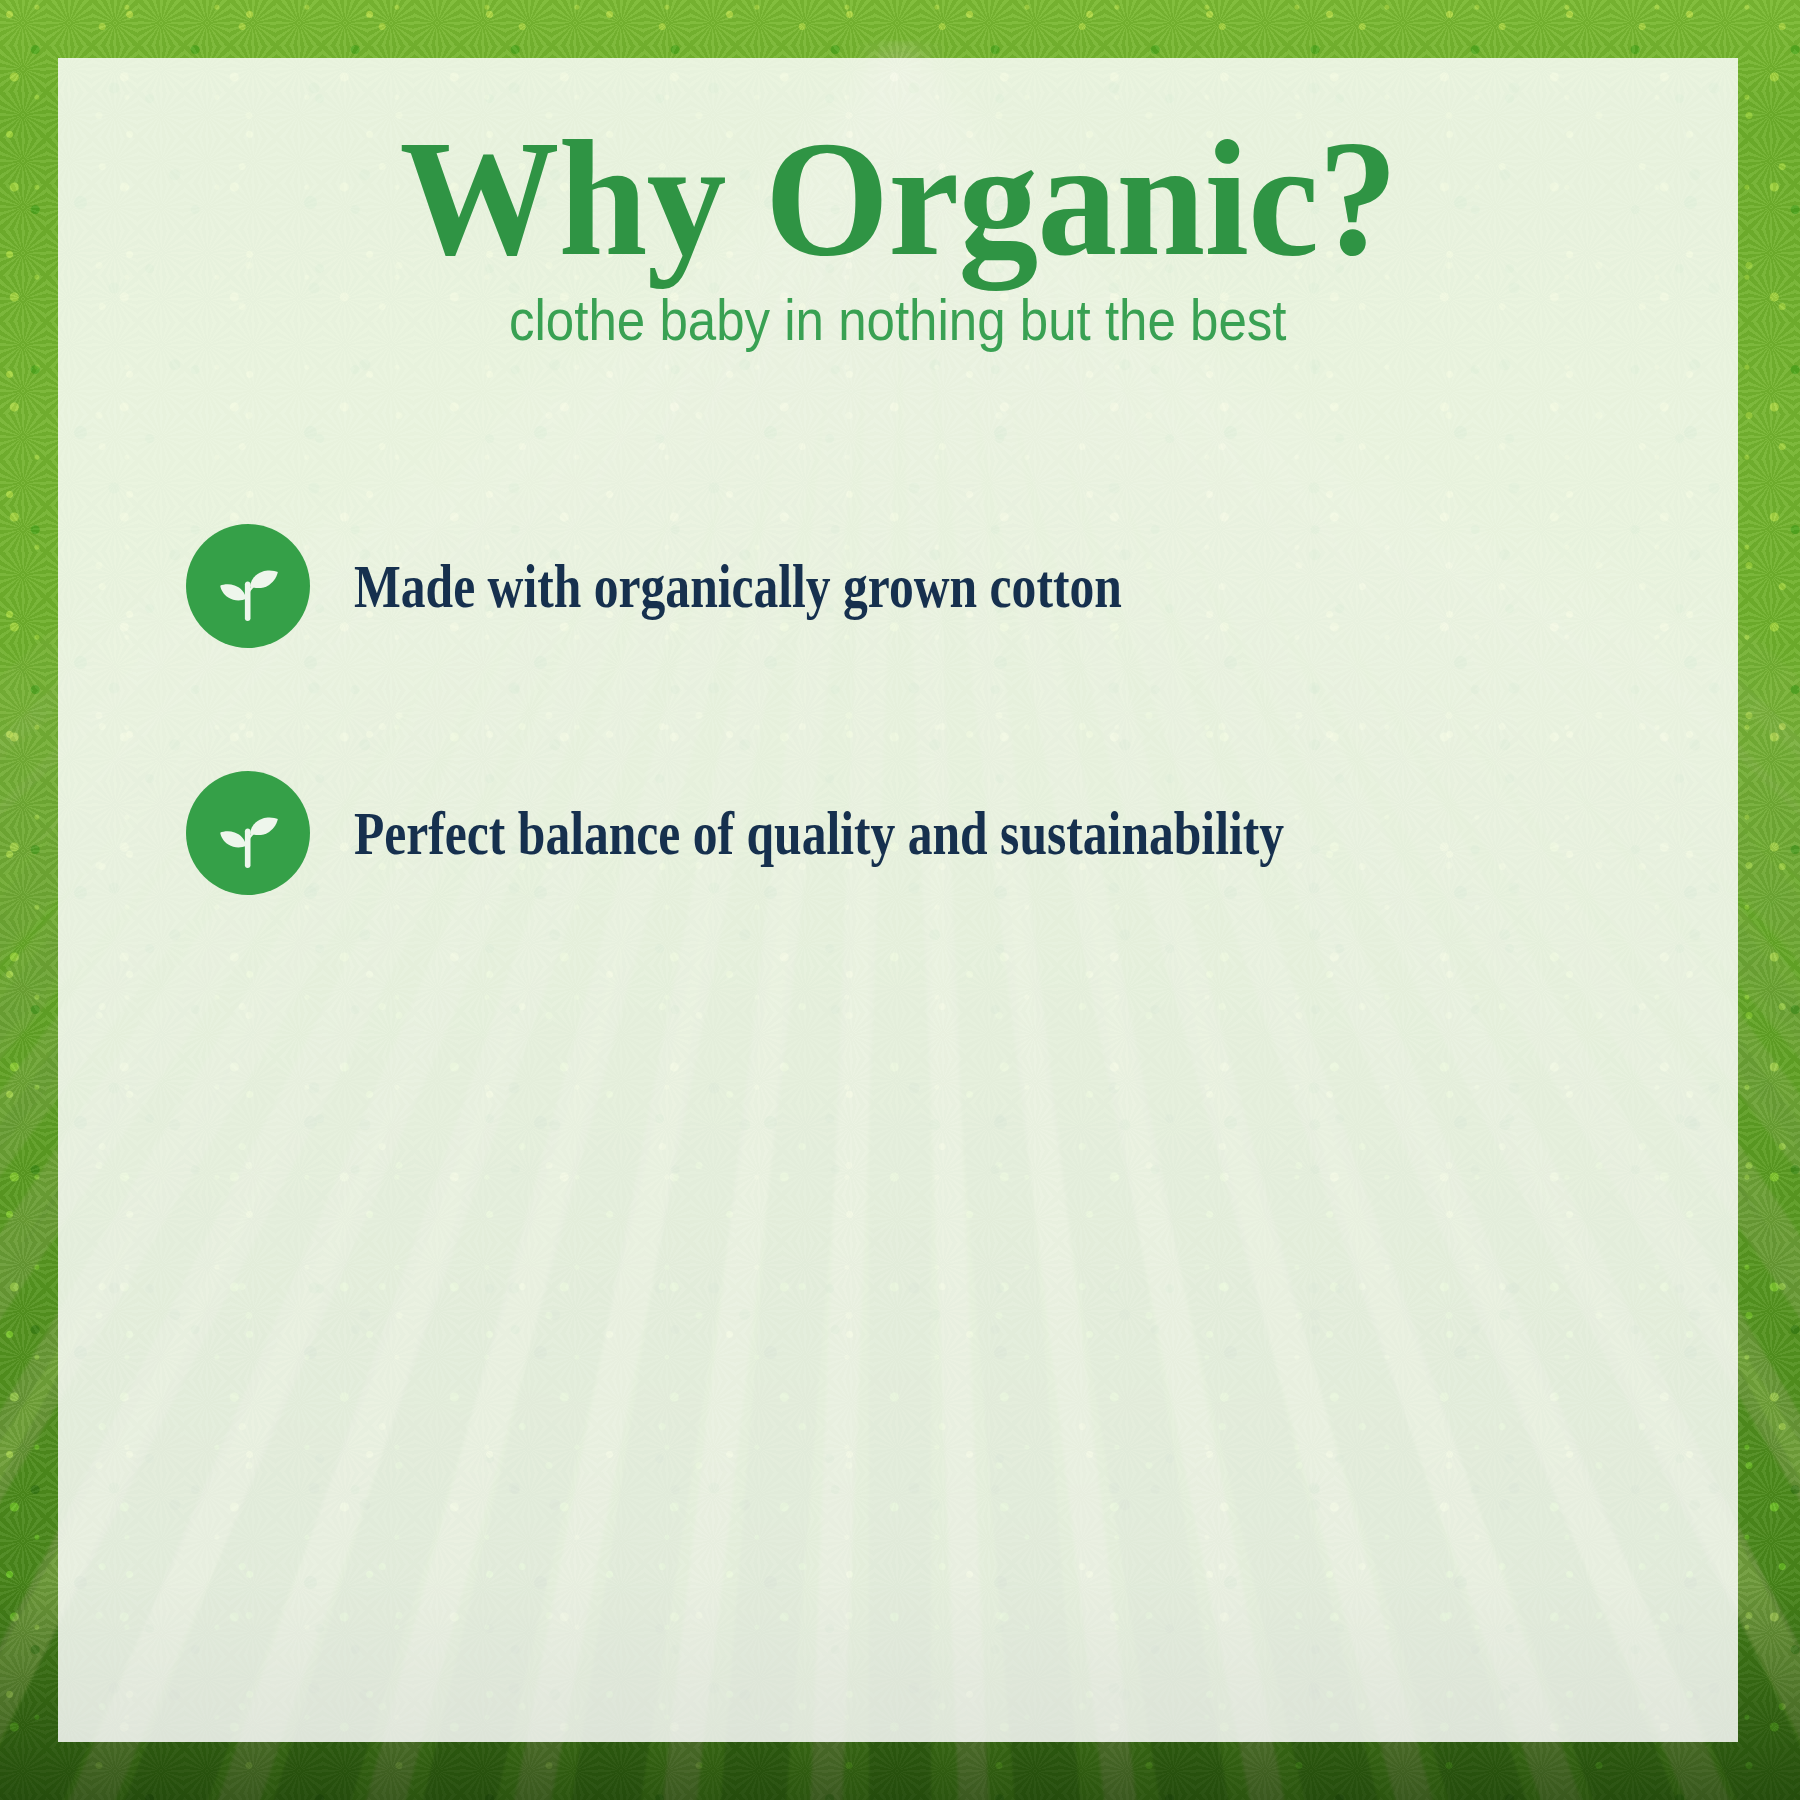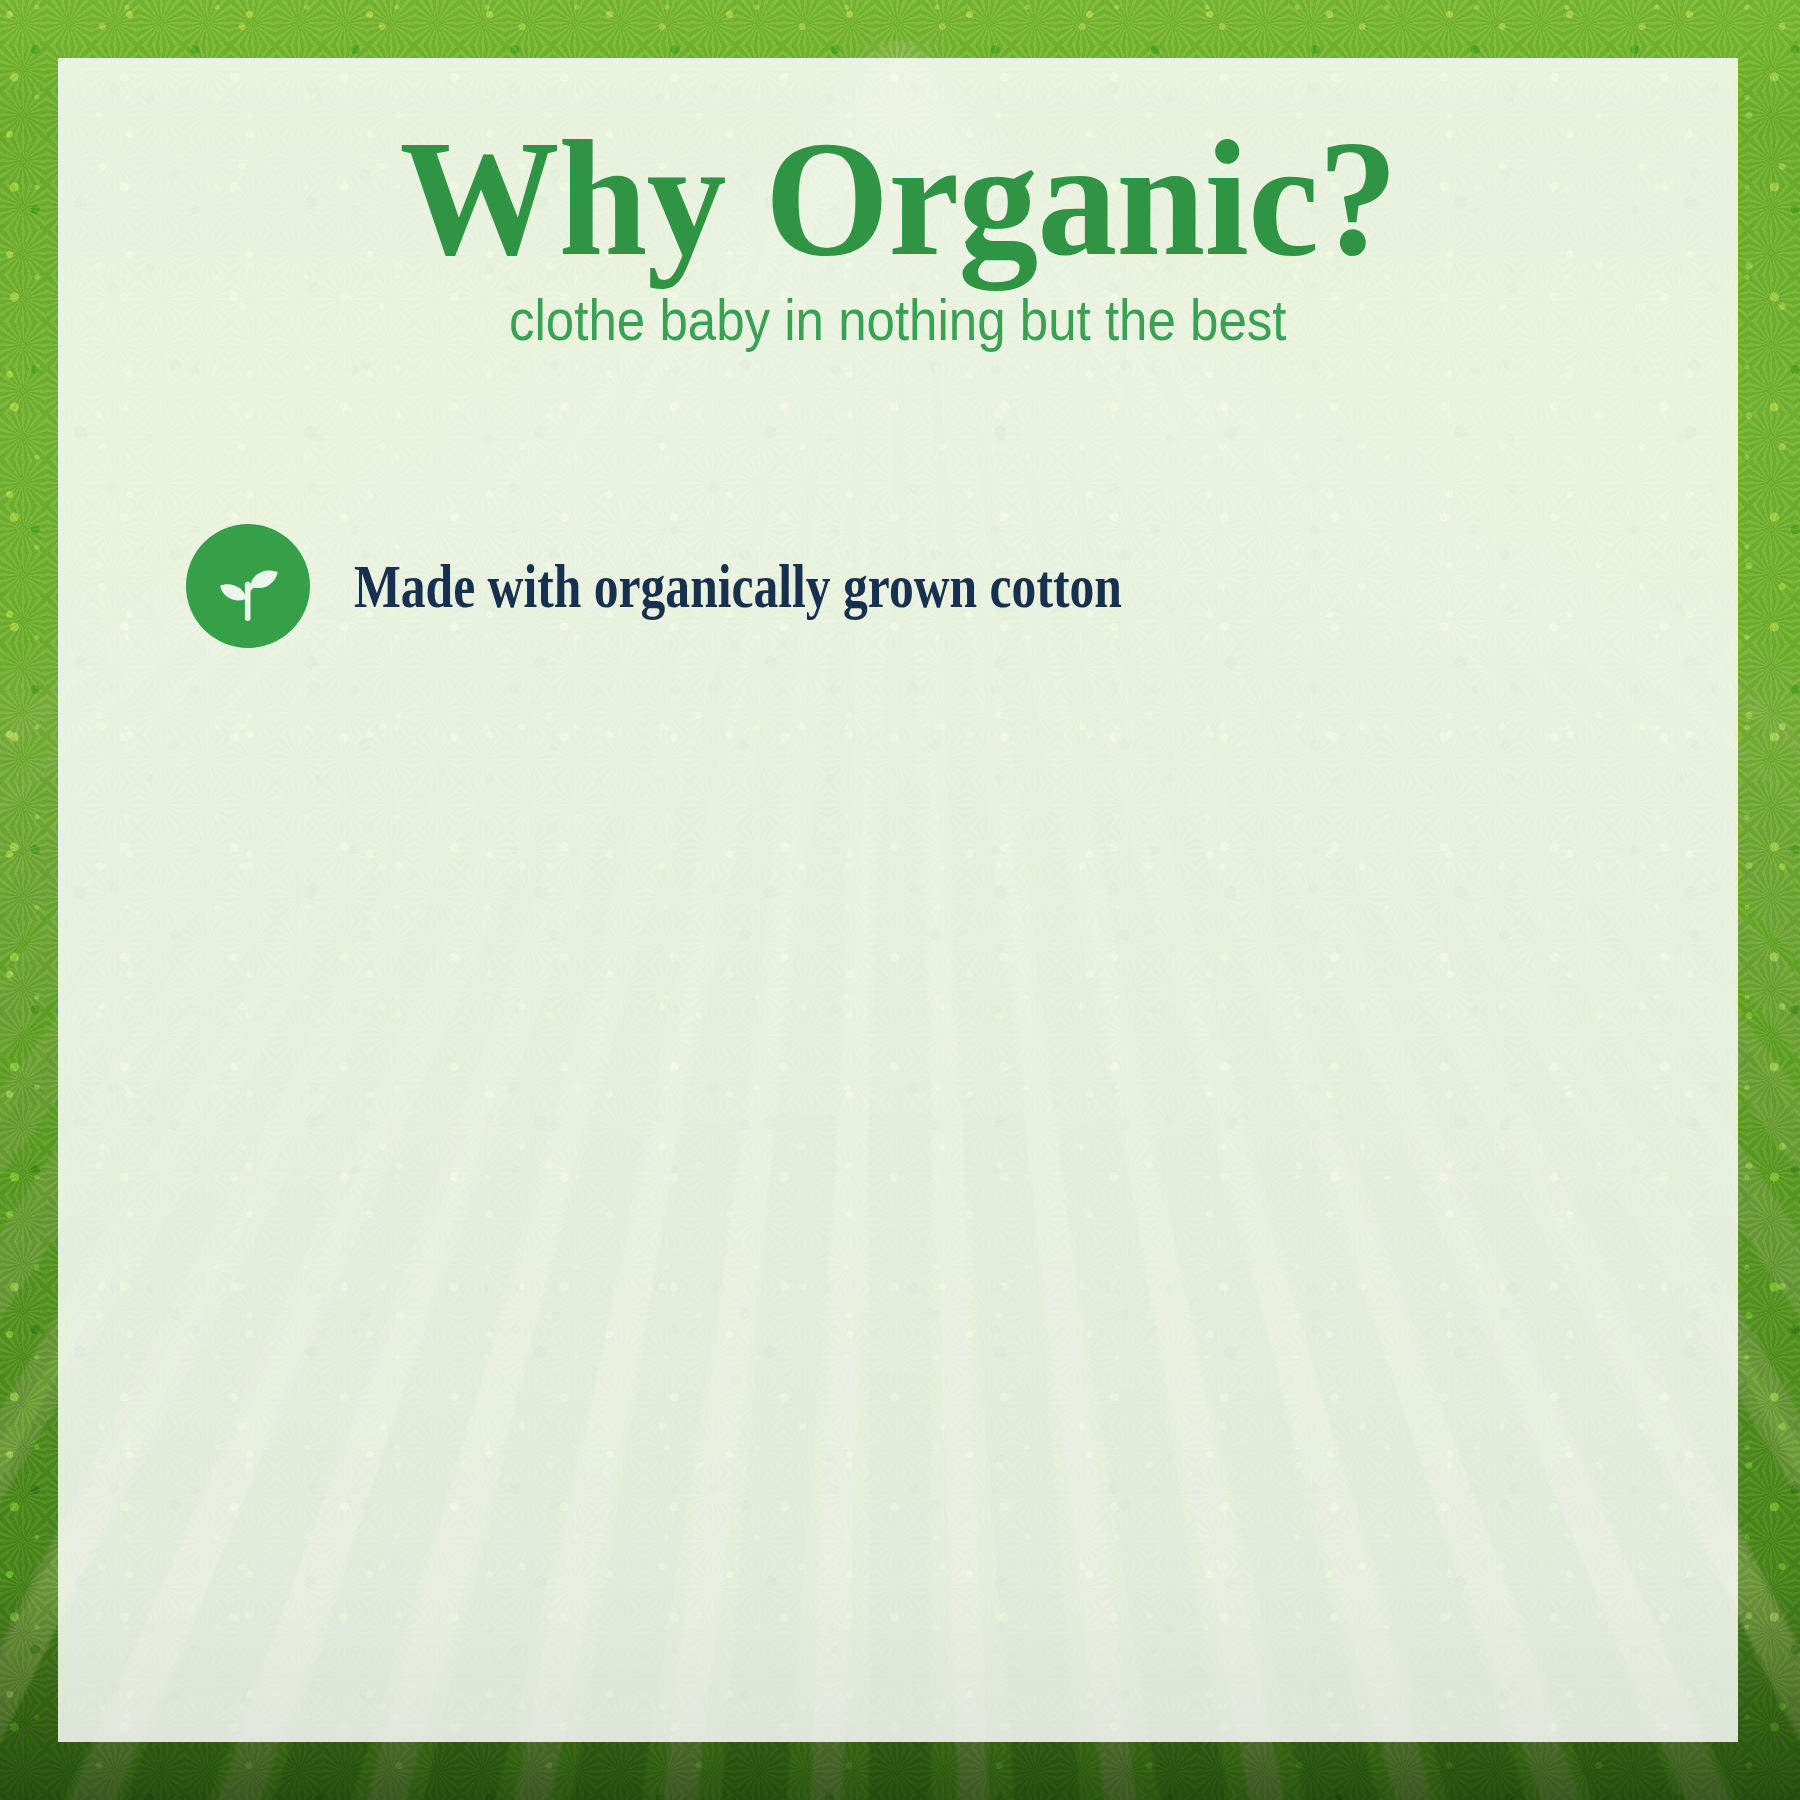--- a/index.html
+++ b/index.html
@@ -239,18 +239,29 @@
               <path fill="#eef6ec" d="M49.5 95 C47.2 95 46 93.6 46 91.5 L46 48 C46 45.8 47.5 44.3 49.6 44.3 C51.7 44.3 53.2 45.8 53.2 48 L53.2 91.5 C53.2 93.6 51.8 95 49.5 95 Z"></path>
               <path fill="#eef6ec" d="M52.5 50.5 C53.6 42 59.4 34.6 68.2 31.7 C76.4 29 84.4 30.6 88.2 32.2 C87.6 36.4 84.3 43.9 77.1 48.6 C69.2 53.7 59.4 53.6 52.5 50.5 Z"></path>
               <path fill="#eef6ec" d="M47.6 66.4 C46.4 58.6 41 51.8 32.9 49.2 C25.3 46.7 17.9 48.1 14.4 49.6 C15 53.5 18 60.4 24.7 64.7 C32 69.4 41.1 69.3 47.6 66.4 Z"></path>
               <path fill="#eef6ec" d="M49.6 56.5 C52.1 52.6 56.4 47.4 62.3 43.3 L63.9 45.9 C58.3 49.9 54.3 54.8 52 58.5 Z"></path>
             </svg>
           </span>
           <span class="bullet-text">Made with organically grown cotton</span>
         </div>
 
 
+        <div class="bullet-row">
+          <span class="bullet-icon">
+            <svg width="78" height="78" viewBox="0 0 100 100" aria-hidden="true">
+              <path fill="#eef6ec" d="M49.5 95 C47.2 95 46 93.6 46 91.5 L46 48 C46 45.8 47.5 44.3 49.6 44.3 C51.7 44.3 53.2 45.8 53.2 48 L53.2 91.5 C53.2 93.6 51.8 95 49.5 95 Z"></path>
+              <path fill="#eef6ec" d="M52.5 50.5 C53.6 42 59.4 34.6 68.2 31.7 C76.4 29 84.4 30.6 88.2 32.2 C87.6 36.4 84.3 43.9 77.1 48.6 C69.2 53.7 59.4 53.6 52.5 50.5 Z"></path>
+              <path fill="#eef6ec" d="M47.6 66.4 C46.4 58.6 41 51.8 32.9 49.2 C25.3 46.7 17.9 48.1 14.4 49.6 C15 53.5 18 60.4 24.7 64.7 C32 69.4 41.1 69.3 47.6 66.4 Z"></path>
+              <path fill="#eef6ec" d="M49.6 56.5 C52.1 52.6 56.4 47.4 62.3 43.3 L63.9 45.9 C58.3 49.9 54.3 54.8 52 58.5 Z"></path>
+            </svg>
+          </span>
+          <span class="bullet-text">Perfect balance of quality and sustainability</span>
+        </div>
 
 
       </div>
     </div>
   </div>
 </div>
 
 </body></html>

